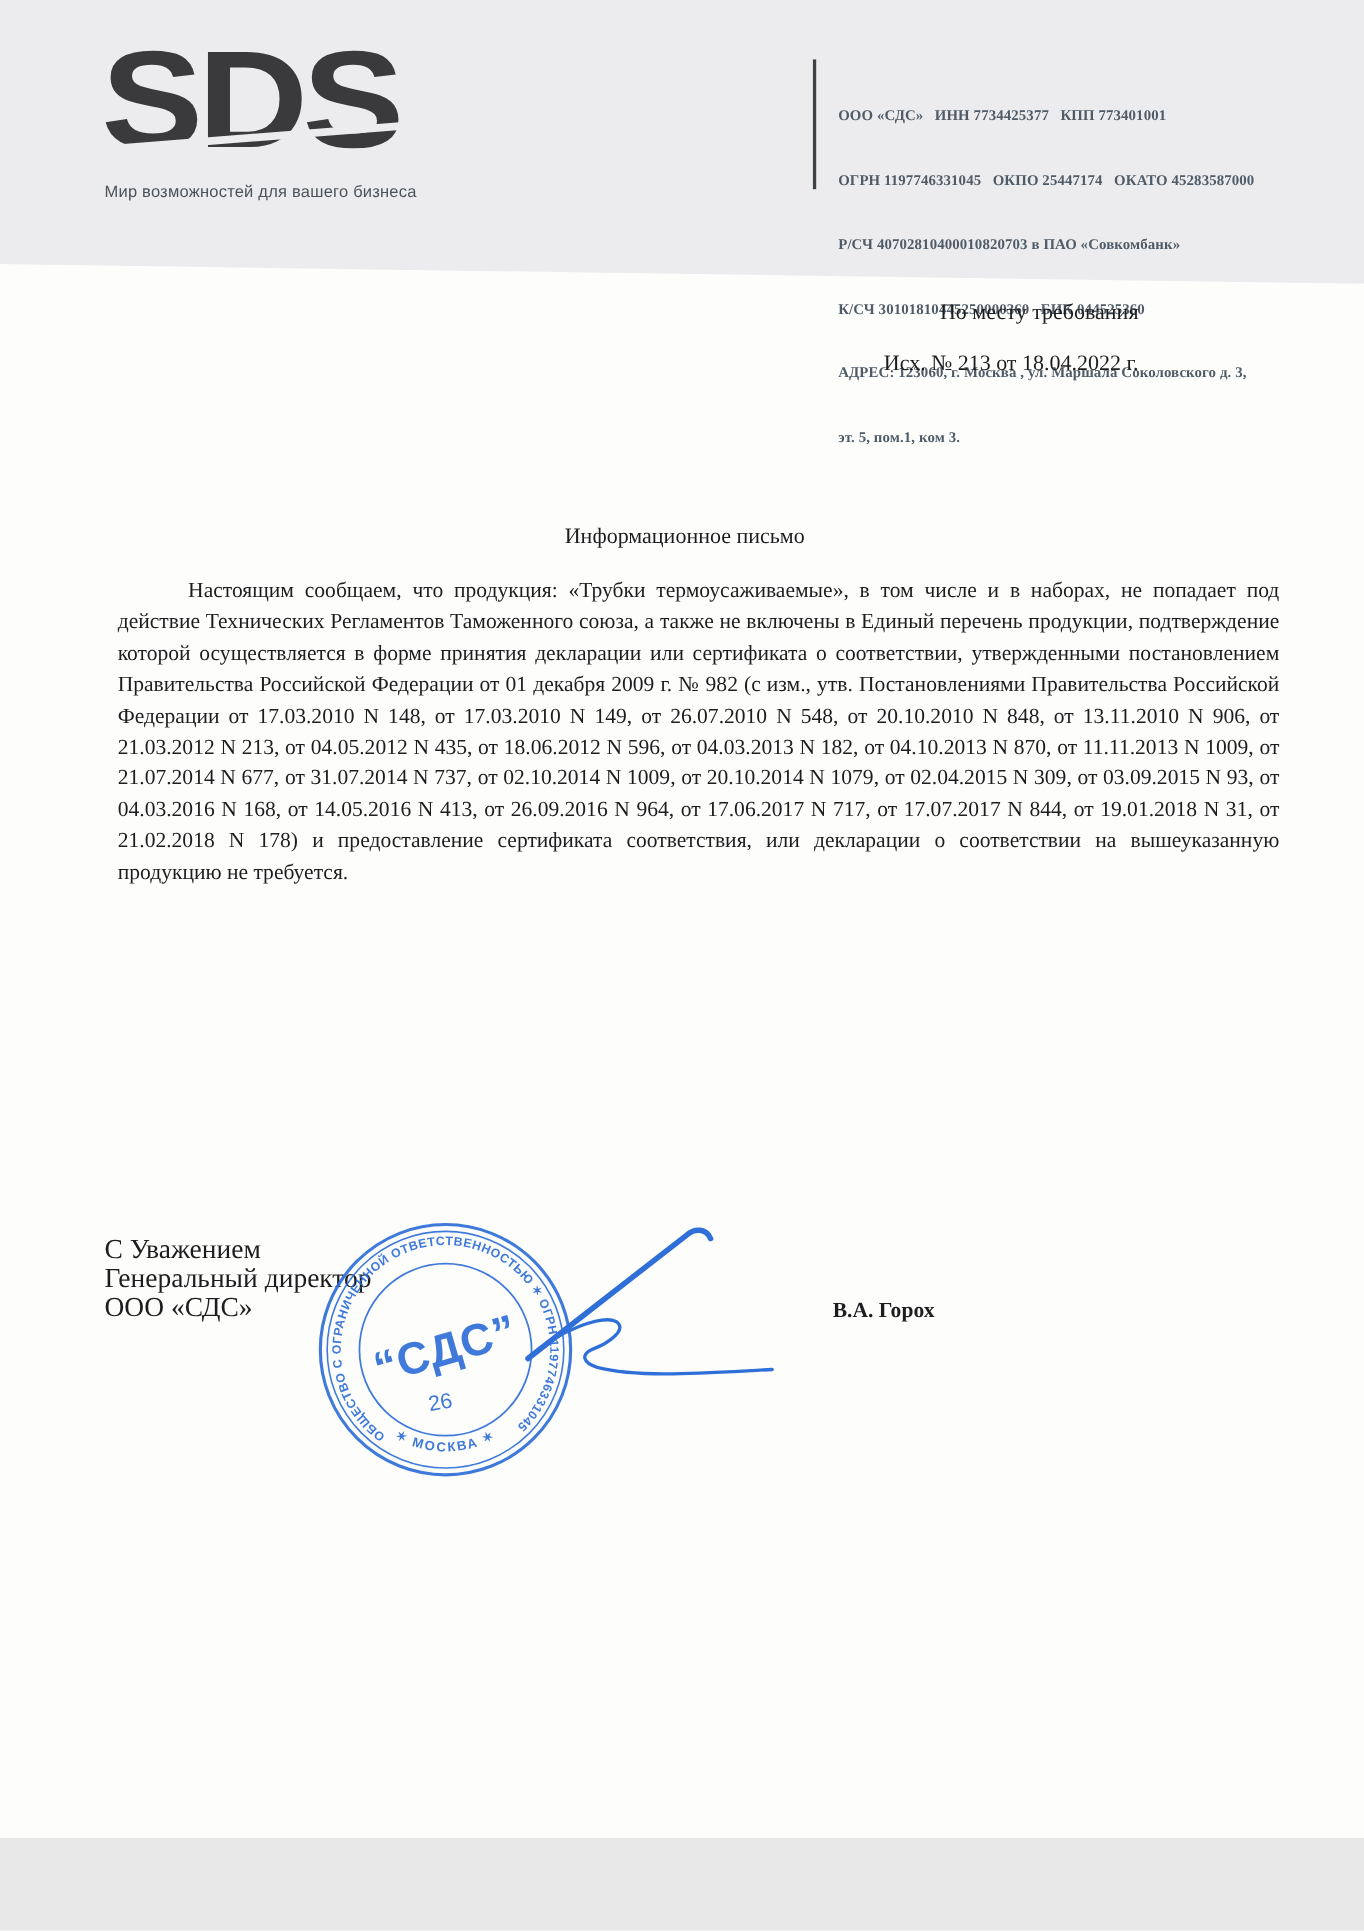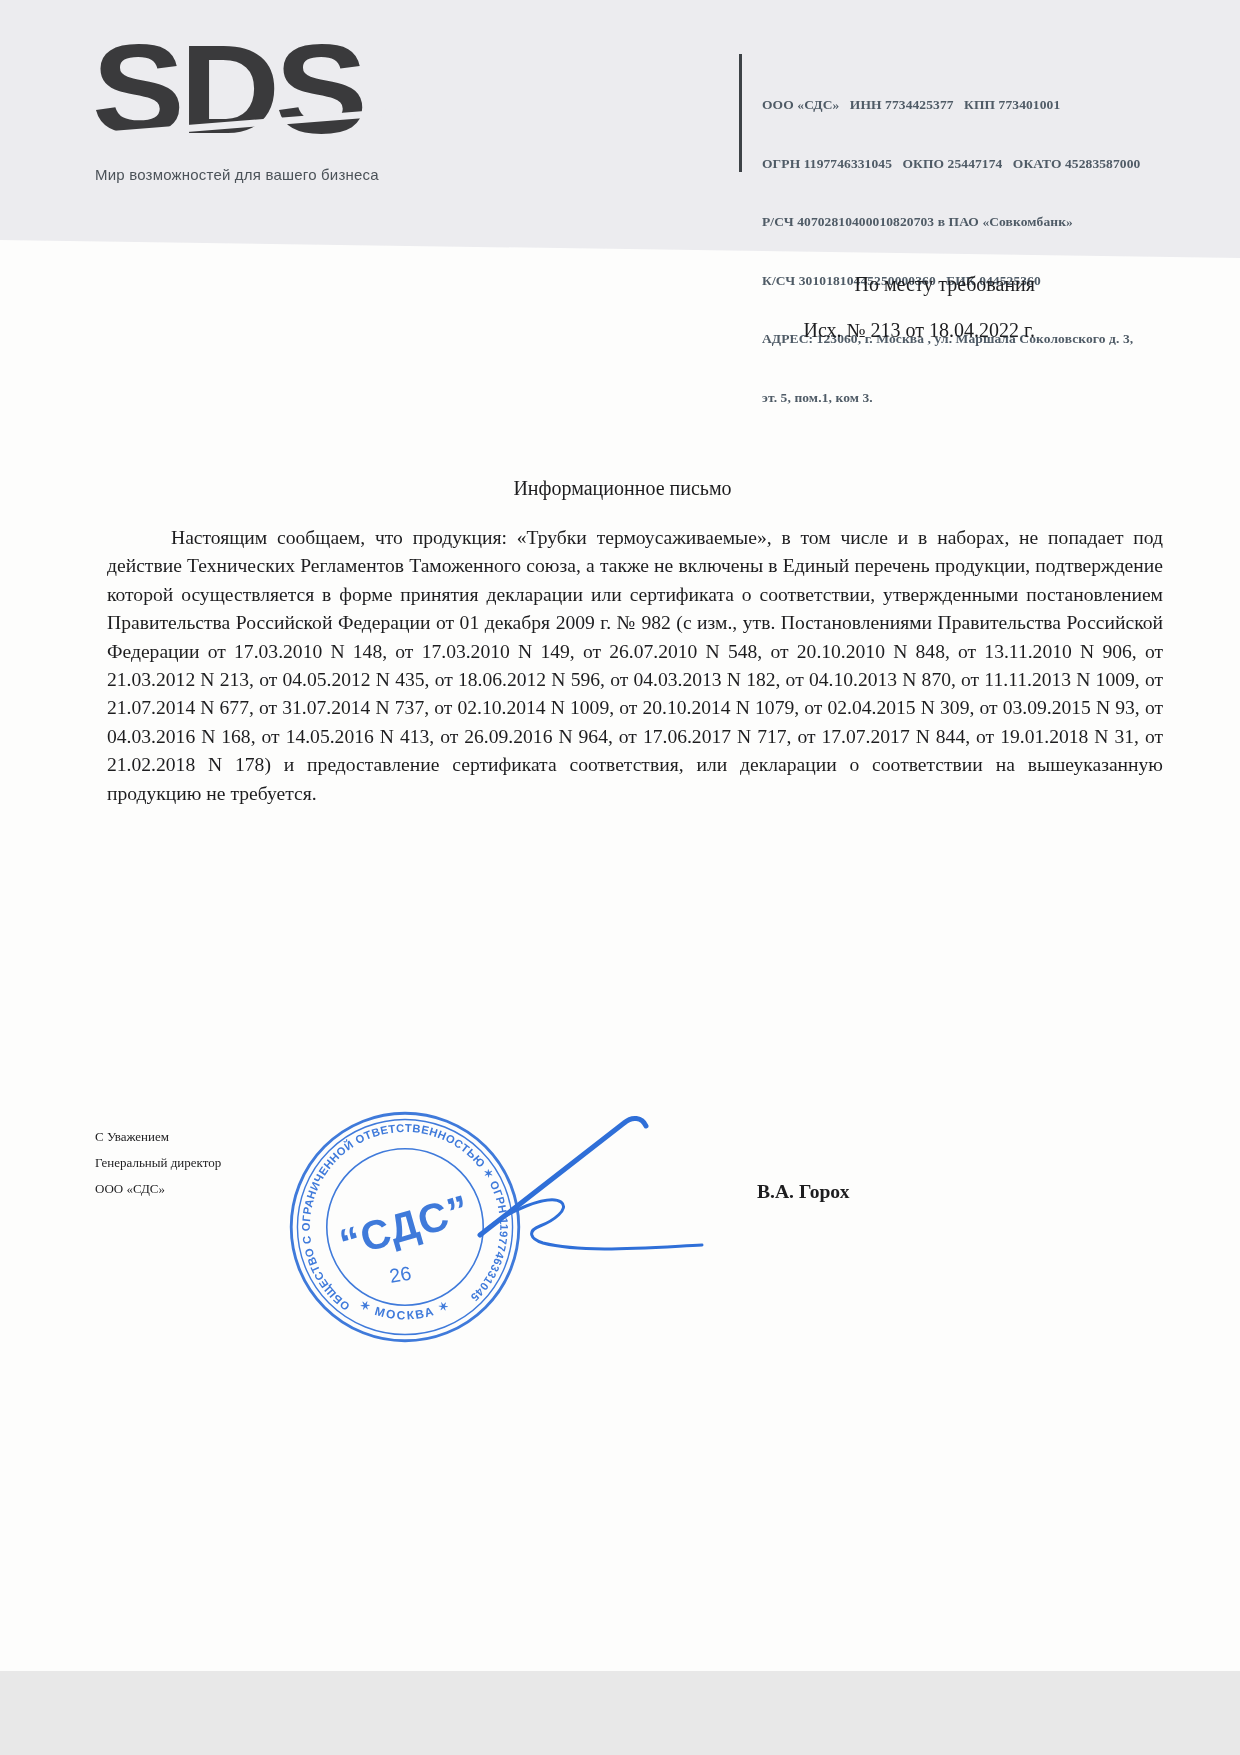--- a/index.html
+++ b/index.html
@@ -59,21 +59,21 @@
   
   .para{
     position:absolute;left:107px;width:1056px;
     font-size:19.6px;line-height:28.4px;text-align:justify;margin-top:24px;
   }
   .para1{top:500px;text-indent:64px;}
   .para2{top:882px;}
   
   .closing{
     position:absolute;left:95px;top:1124px;
-    font-size:13px;line-height:26px;
+    font-size:25px;line-height:26px;
   }
   .signer-name{
     position:absolute;left:757px;top:1181px;font-size:19.6px;font-weight:bold;
   }
   
   .stamp{position:absolute;left:285px;top:1107px;width:240px;height:240px;opacity:.92;}
   .sig-ink{position:absolute;left:380px;top:1096px;width:490px;height:180px;}
   
   .bottom-bar{
     position:absolute;left:10px;top:1712px;width:1222px;height:9px;

